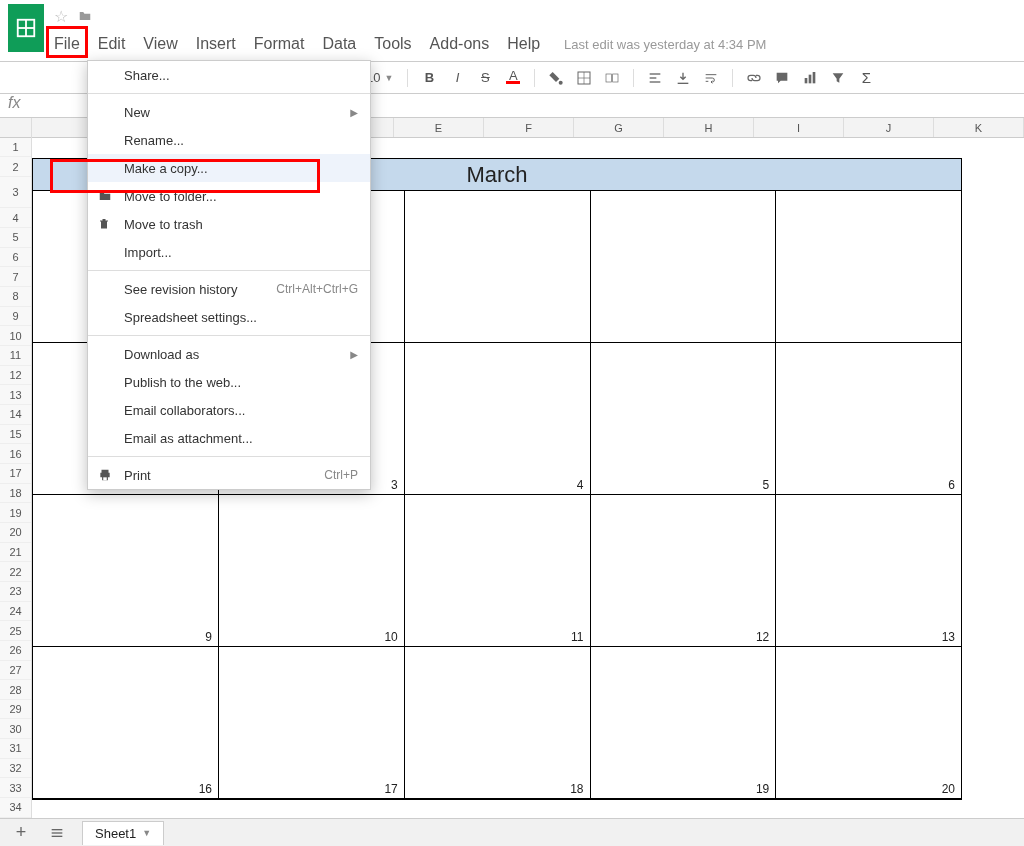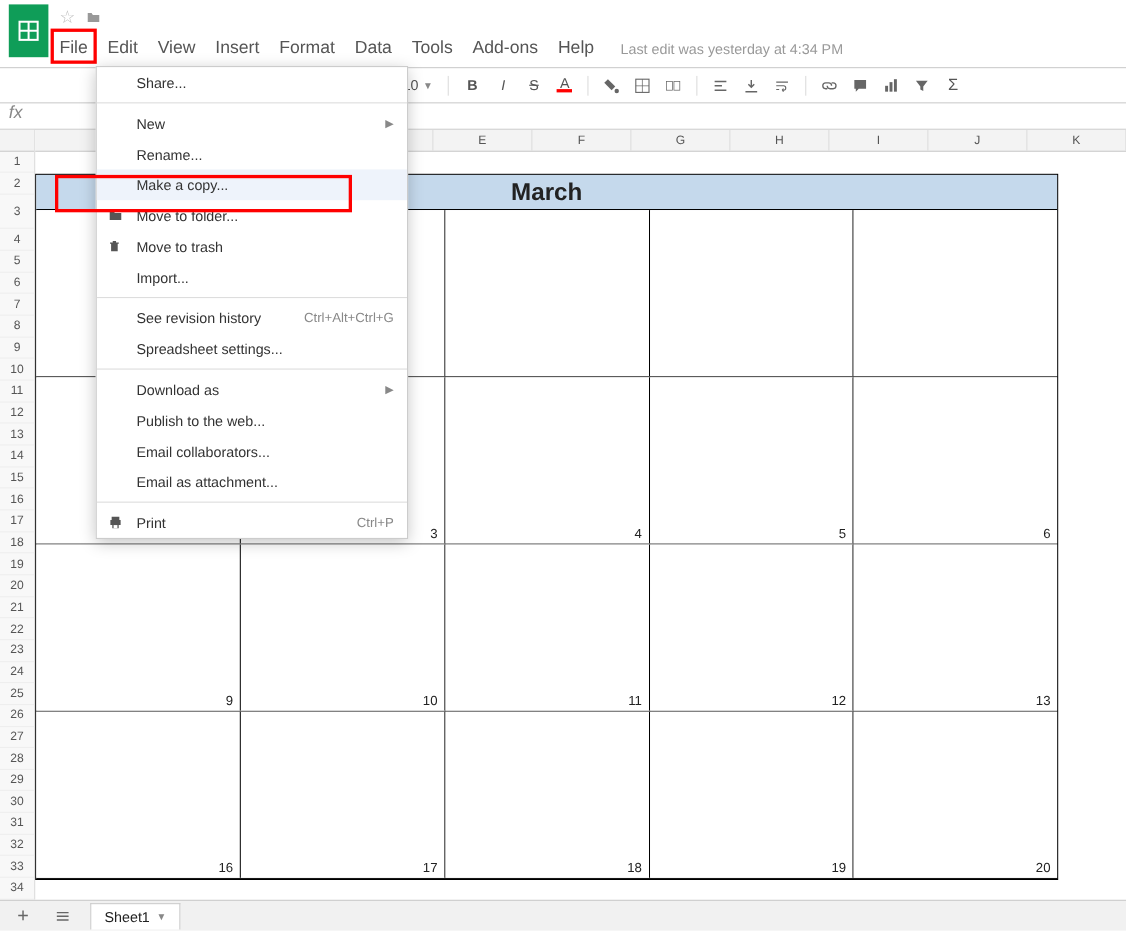--- a/index.html
+++ b/index.html
@@ -132,21 +132,20 @@
     width:930px;
     border:1.5px solid #000;
     background:#fff;
   }
   .cal-title {
     height:32px;
     background:#c5d9ec;
     border-bottom:1.5px solid #000;
     display:flex; align-items:center; justify-content:center;
     font-size:22px;
-    font-weight:bold;
   }
   .cal-days {
     display:flex;
     height:20px;
     background:#d8e7d0;
     border-bottom:1.5px solid #000;
     font-weight:bold;
     font-size:13px;
   }
   .cal-day {

